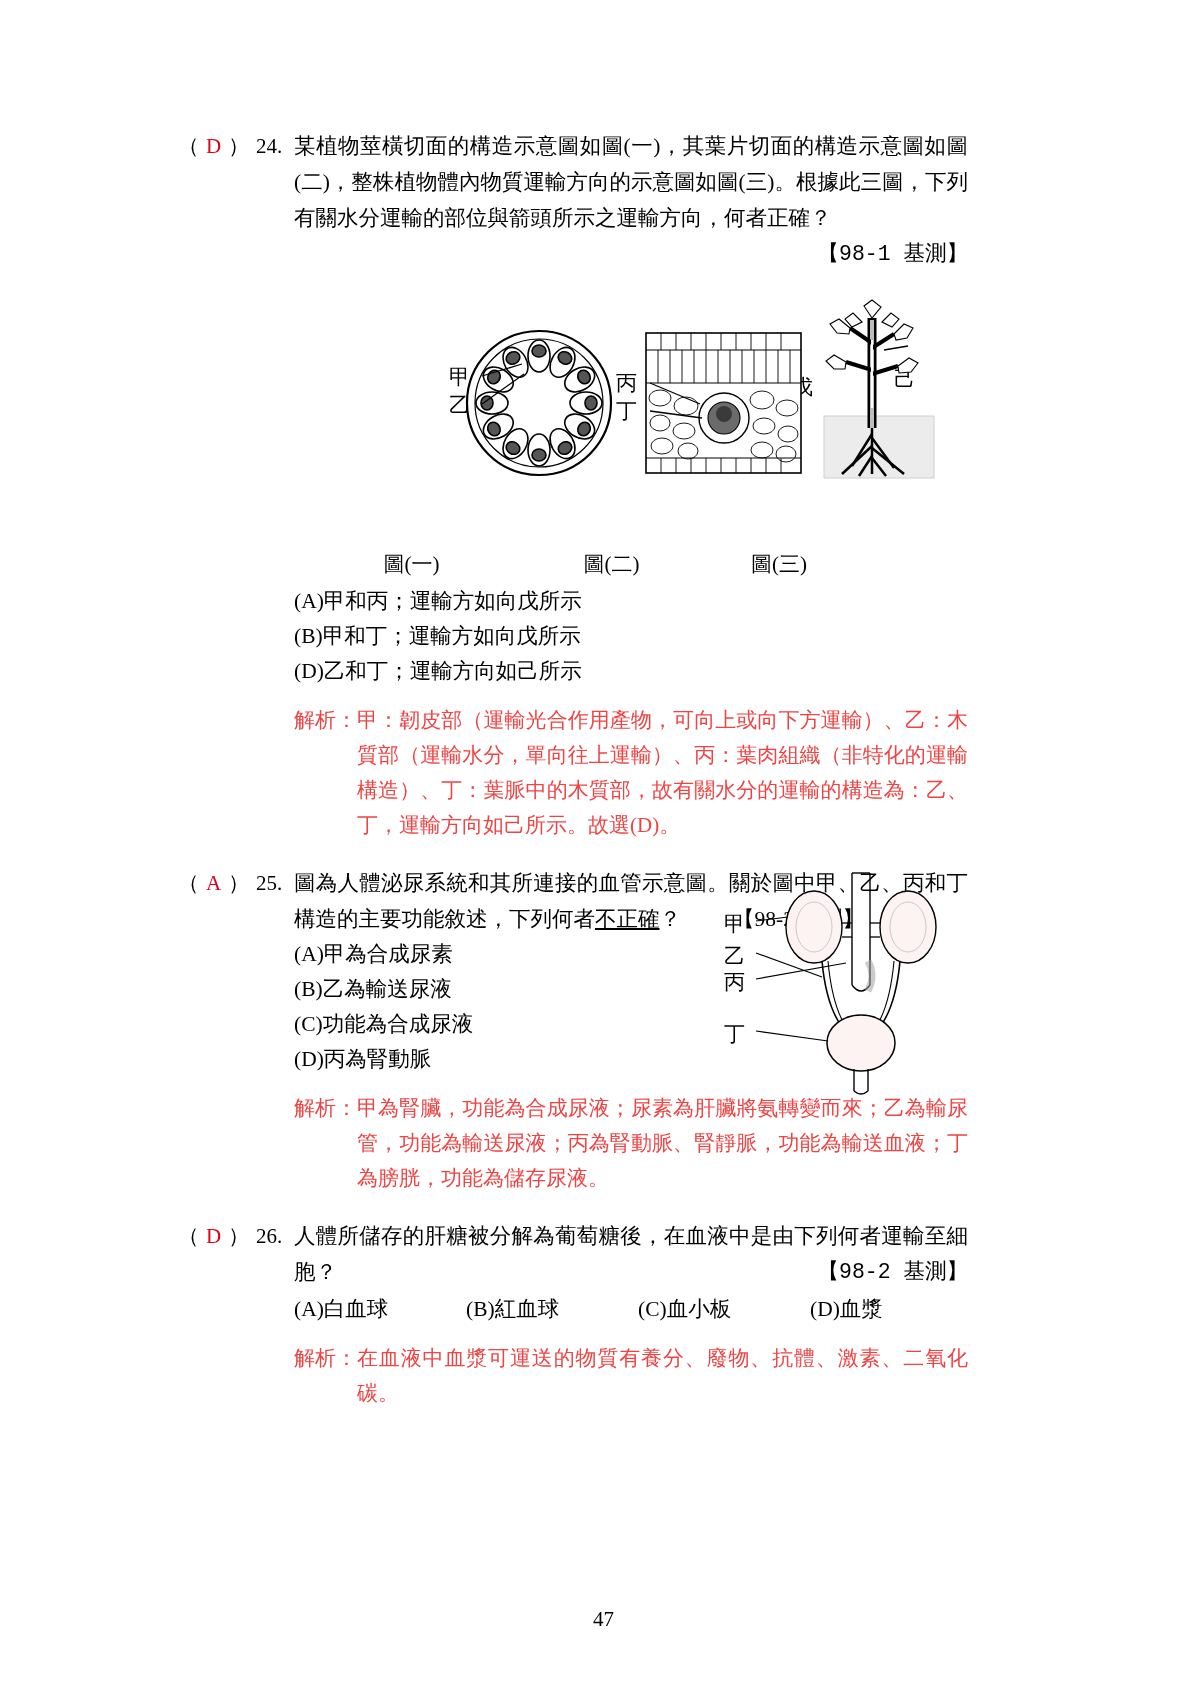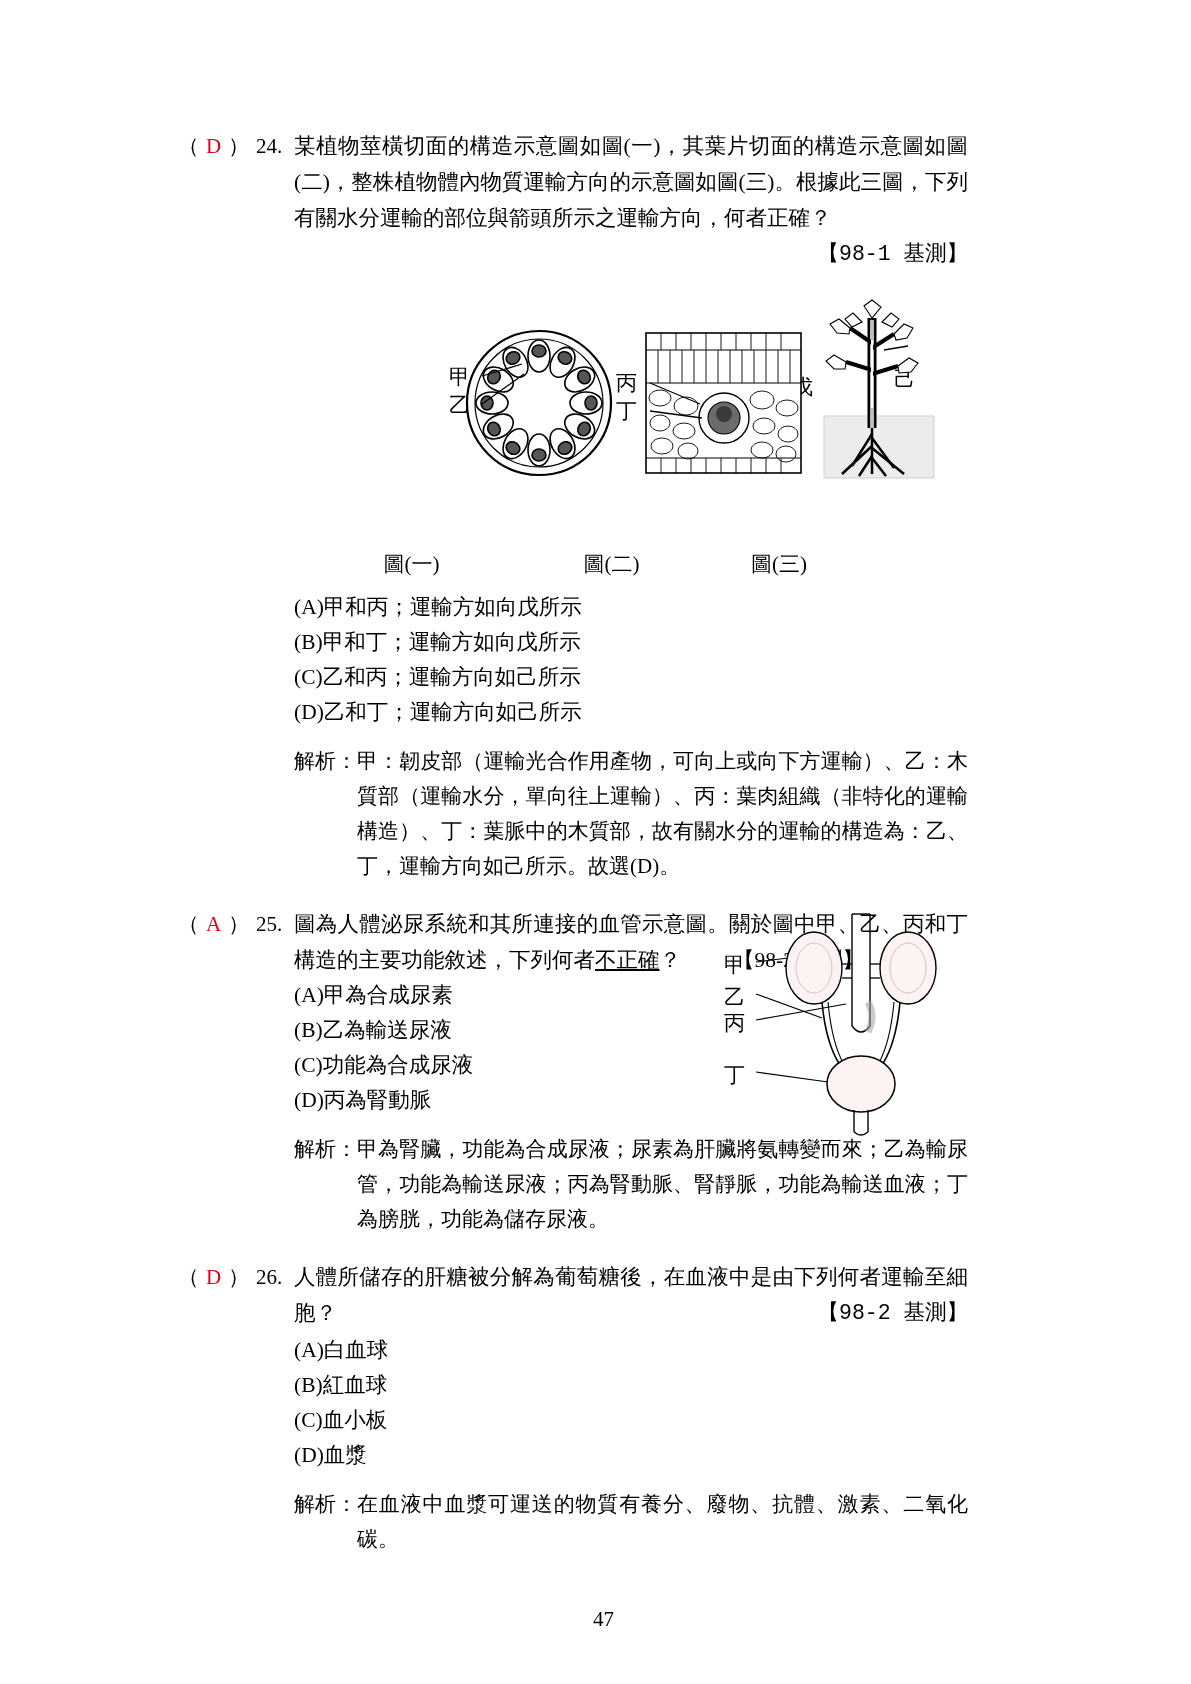--- a/index.html
+++ b/index.html
@@ -32,24 +32,24 @@
   .qnum{
     flex:0 0 38px; font-size:21px; line-height:36px;
   }
   .qtext{
     flex:1 1 auto;
     font-size:21.5px; line-height:36px;
     text-align:justify;
   }
   .srcline{ text-align:right; font-size:21.5px; line-height:36px;font-family:Liberation Mono, monospace; }
   .opts{ font-size:21.5px; line-height:35px; margin-left:116px; }
-  .opt-inline{ display:flex;flex-direction:column; }
+  .opt-inline{ display:flex; }
   .opt-inline span{ display:inline-block; }
   .expl{
-    color:#000000;
+    color:#ef4444;
     font-size:21px; line-height:35px;
     margin-left:116px;
     display:flex;
   }
   .expl .lbl{ flex:0 0 auto; white-space:nowrap; }
   .expl .body{ flex:1 1 auto; text-align:justify; }
   .underline{ text-decoration:underline;margin-top:36px; }
 
   
   .fig24{
@@ -268,24 +268,23 @@
           </g>
         </svg>
       </div>
 
       <div class="figcaps">
         <span style="width:235px">圖(一)</span>
         <span style="width:165px">圖(二)</span>
         <span style="width:170px">圖(三)</span>
       </div>
 
-      <div class="opts" style="margin-top:12px;">
+      <div class="opts" style="margin-top:6px;">
         <div>(A)甲和丙；運輸方如向戊所示</div>
         <div>(B)甲和丁；運輸方如向戊所示</div>
-        <div>(C)乙和丙；運輸方向如己所示</div>
         <div>(D)乙和丁；運輸方向如己所示</div>
       </div>
 
       <div class="expl" style="margin-top:14px;">
         <span class="lbl">解析：</span>
         <span class="body">甲：韌皮部（運輸光合作用產物，可向上或向下方運輸）、乙：木質部（運輸水分，單向往上運輸）、丙：葉肉組織（非特化的運輸構造）、丁：葉脈中的木質部，故有關水分的運輸的構造為：乙、丁，運輸方向如己所示。故選(D)。</span>
       </div>
     </div>
 
     <div class="qblock q25wrap" style="margin-top:22px;">

